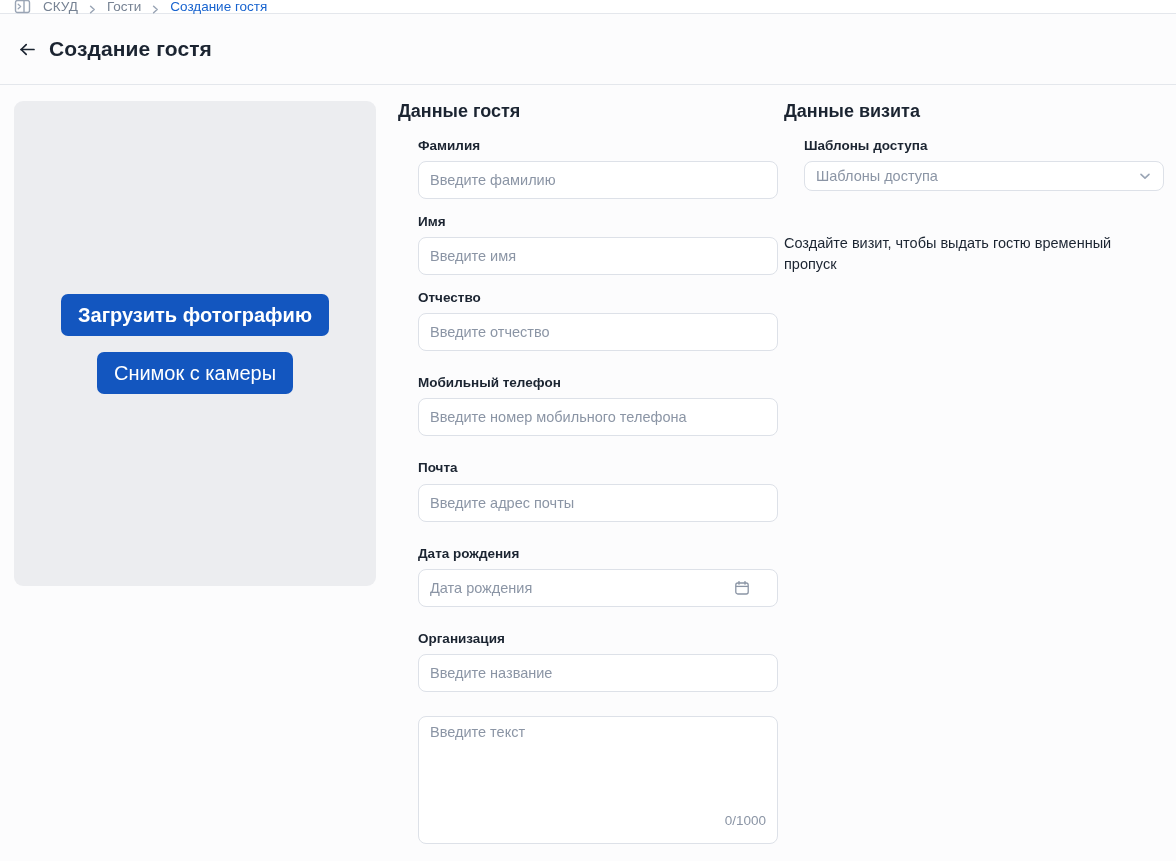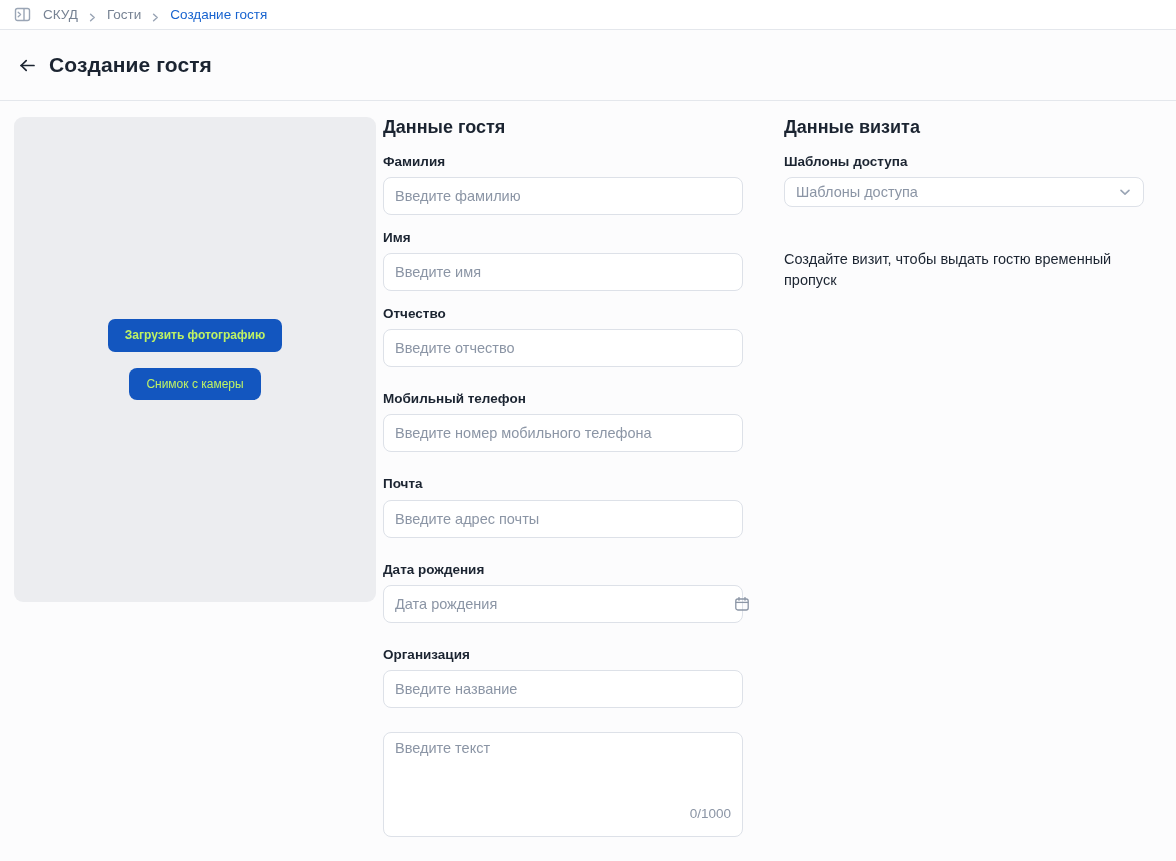--- a/index.html
+++ b/index.html
@@ -12,21 +12,21 @@
     height: 861px;
     background: #fcfcfd;
     font-family: "Liberation Sans", "DejaVu Sans", sans-serif;
     color: #1b2431;
     overflow: hidden;
     position: relative;
   }
 
   
   .breadcrumb-bar {
-    height: 30px;
+    height: 14px;
     background: #ffffff;
     border-bottom: 1px solid #e4e7ec;
     display: flex;
     align-items: center;
     padding: 0 0 0 14px;
     gap: 9px;
   }
   .panel-toggle {
     width: 17px;
     height: 17px;
@@ -90,52 +90,52 @@
     background: #ecedf0;
     border-radius: 9px;
     display: flex;
     flex-direction: column;
     align-items: center;
     justify-content: center;
     gap: 16px;
   }
   .btn-primary {
     background: #1356bf;
-    color: #bef264;
+    color: #ffffff;
     border: none;
     border-radius: 7px;
     font-family: inherit;
-    font-size: 12px;
+    font-size: 20px;
     font-weight: bold;
     padding: 9px 17px;
     cursor: pointer;
     line-height: 1.2;
     white-space: nowrap;
   }
-  .btn-primary.secondary { font-weight: normal; border-radius: 8px; }
+  .btn-primary.secondary { font-weight: normal; }
 
   
   .guest-col {
     width: 385px;
     flex: 0 0 385px;
-    padding-left: 7px;
+    padding-left: 22px;
   }
   .visit-col {
     width: 400px;
     flex: 0 0 400px;
     padding-left: 23px;
   }
   .section-title {
     font-size: 18px;
     font-weight: bold;
     color: #1b2431;
     margin: 0 0 15px 0;
     line-height: 1.2;
   }
-  .field { margin-bottom: 15px; }
+  .field { margin-bottom: 15px; margin-left: 20px; }
   .field-label {
     font-size: 13.5px;
     font-weight: bold;
     color: #1b2431;
     display: block;
     margin-bottom: 7px;
     line-height: 1.2;
   }
   .input-wrap { position: relative; }
   .text-input {
@@ -165,21 +165,21 @@
     pointer-events: auto;
     cursor: pointer;
   }
 
   .spacer-sm { height: 9px; }
 
   
   .textarea-wrap { position: relative; width: 360px; }
   .comment-area {
     width: 360px;
-    height: 105px;
+    height: 128px;
     border: 1px solid #dde1e8;
     border-radius: 8px;
     background: #ffffff;
     font-family: inherit;
     font-size: 14.5px;
     color: #1b2431;
     padding: 7px 11px;
     resize: none;
     outline: none;
     display: block;

